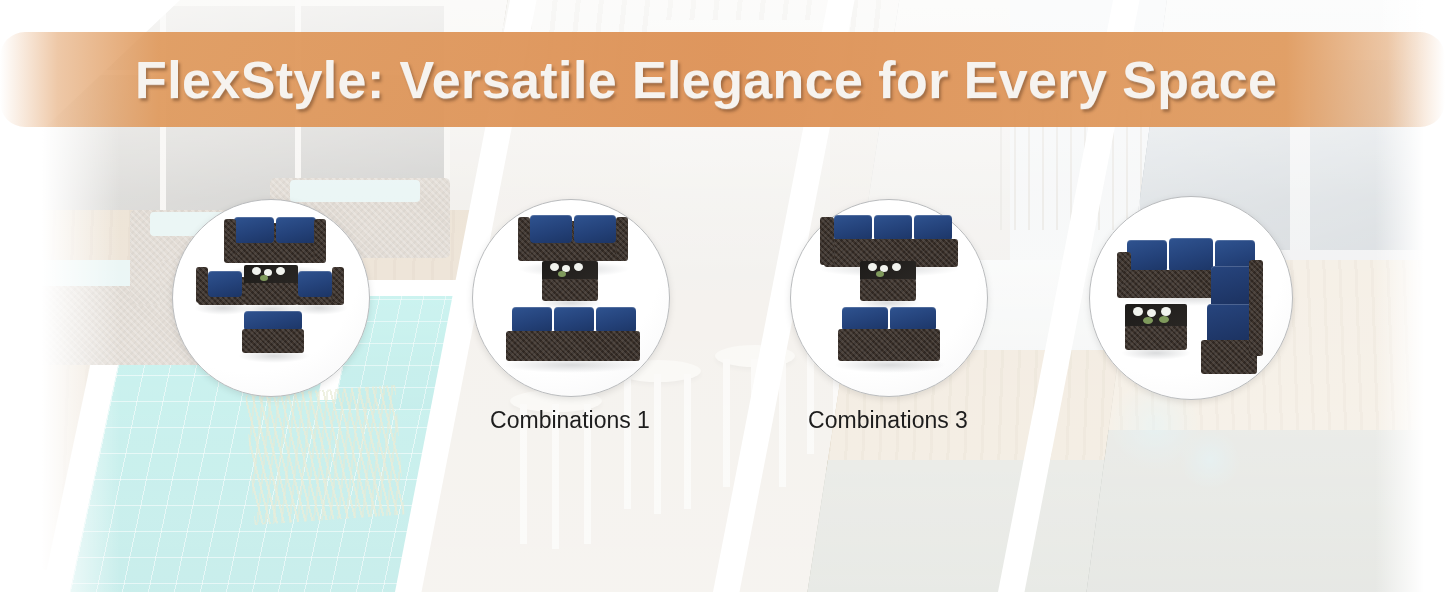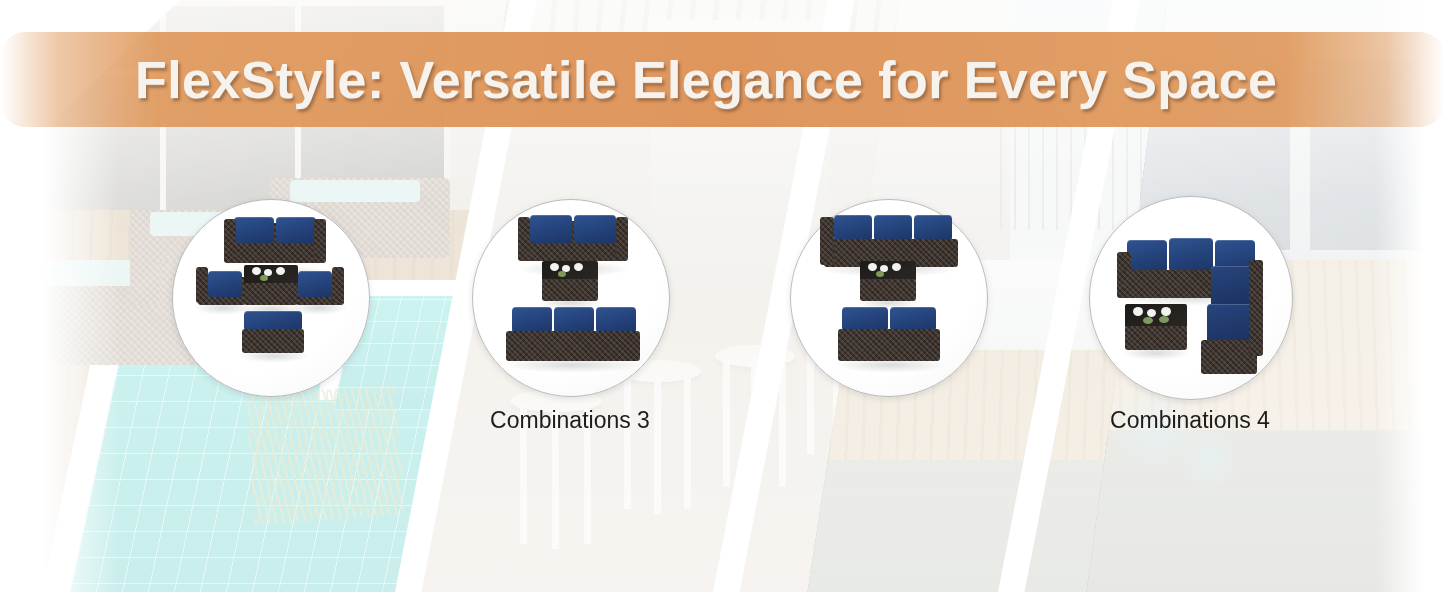--- a/index.html
+++ b/index.html
@@ -329,21 +329,21 @@
     <div class="flower" style="left:90px;top:66px;width:8px;height:7px;"></div>
     <div class="flower" style="left:102px;top:64px;width:9px;height:8px;"></div>
     <div class="leaf" style="left:86px;top:72px;width:8px;height:6px;"></div>
     <div class="wick" style="left:70px;top:80px;width:56px;height:22px;"></div>
 
     <div class="shadow" style="left:30px;top:158px;width:140px;height:16px;"></div>
     <div class="cush" style="left:40px;top:108px;width:40px;height:26px;"></div>
     <div class="cush" style="left:82px;top:108px;width:40px;height:26px;"></div>
     <div class="cush" style="left:124px;top:108px;width:40px;height:26px;"></div>
     <div class="wick" style="left:34px;top:132px;width:134px;height:30px;"></div>
-    <div class="combo-label" style="left:-60px;top:208px;width:316px;">Combinations 3</div>
+    <div class="combo-label" style="left:-60px;top:208px;width:316px;">Combinations 1</div>
   </div>
 
   <div class="combo" style="left:790px;top:199px;width:196px;height:196px;">
     <div class="disc" style="width:196px;height:196px;"></div>
 
     <div class="shadow" style="left:28px;top:62px;width:142px;height:16px;"></div>
     <div class="cush" style="left:44px;top:16px;width:38px;height:26px;"></div>
     <div class="cush" style="left:84px;top:16px;width:38px;height:26px;"></div>
     <div class="cush" style="left:124px;top:16px;width:38px;height:26px;"></div>
     <div class="wick" style="left:34px;top:40px;width:134px;height:28px;"></div>
@@ -354,20 +354,21 @@
     <div class="flower" style="left:78px;top:64px;width:9px;height:8px;"></div>
     <div class="flower" style="left:90px;top:66px;width:8px;height:7px;"></div>
     <div class="flower" style="left:102px;top:64px;width:9px;height:8px;"></div>
     <div class="leaf" style="left:86px;top:72px;width:8px;height:6px;"></div>
     <div class="wick" style="left:70px;top:80px;width:56px;height:22px;"></div>
 
     <div class="shadow" style="left:44px;top:158px;width:112px;height:16px;"></div>
     <div class="cush" style="left:52px;top:108px;width:46px;height:24px;"></div>
     <div class="cush" style="left:100px;top:108px;width:46px;height:24px;"></div>
     <div class="wick" style="left:48px;top:130px;width:102px;height:32px;"></div>
+    <div class="combo-label" style="left:-60px;top:208px;width:316px;">Combinations 3</div>
   </div>
 
   <div class="combo" style="left:1089px;top:196px;width:202px;height:202px;">
     <div class="disc" style="width:202px;height:202px;"></div>
 
     <div class="shadow" style="left:24px;top:92px;width:160px;height:18px;"></div>
     <div class="cush" style="left:38px;top:44px;width:40px;height:32px;"></div>
     <div class="cush" style="left:80px;top:42px;width:44px;height:34px;"></div>
     <div class="cush" style="left:126px;top:44px;width:40px;height:34px;"></div>
     <div class="wick" style="left:28px;top:56px;width:14px;height:46px;"></div>
@@ -379,16 +380,15 @@
     <div class="wick" style="left:160px;top:64px;width:14px;height:96px;"></div>
 
     <div class="shadow" style="left:32px;top:150px;width:70px;height:14px;"></div>
     <div class="glass-top" style="left:36px;top:108px;width:62px;height:24px;"></div>
     <div class="flower" style="left:44px;top:111px;width:10px;height:9px;"></div>
     <div class="flower" style="left:58px;top:113px;width:9px;height:8px;"></div>
     <div class="flower" style="left:72px;top:111px;width:10px;height:9px;"></div>
     <div class="leaf" style="left:54px;top:121px;width:10px;height:7px;"></div>
     <div class="leaf" style="left:70px;top:120px;width:10px;height:7px;"></div>
     <div class="wick" style="left:36px;top:130px;width:62px;height:24px;"></div>
-    <div class="combo-label" style="left:-57px;top:211px;width:316px;">Combinations 4</div>
   </div>
 
 </div>
 
 </body></html>

